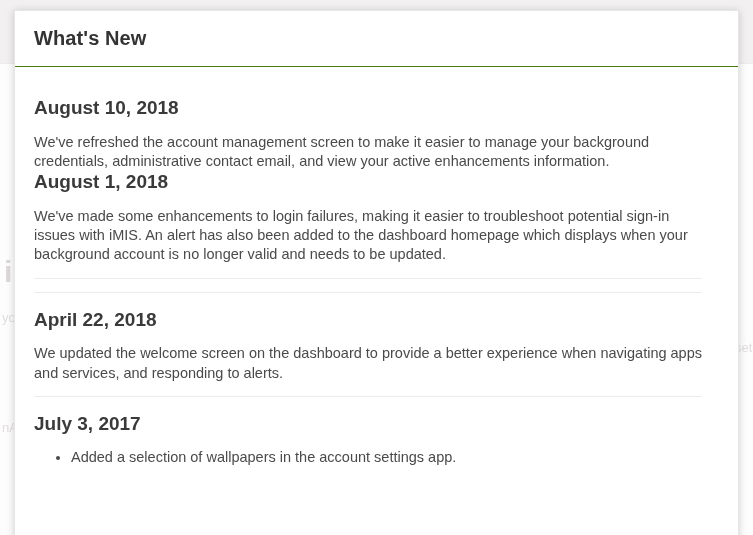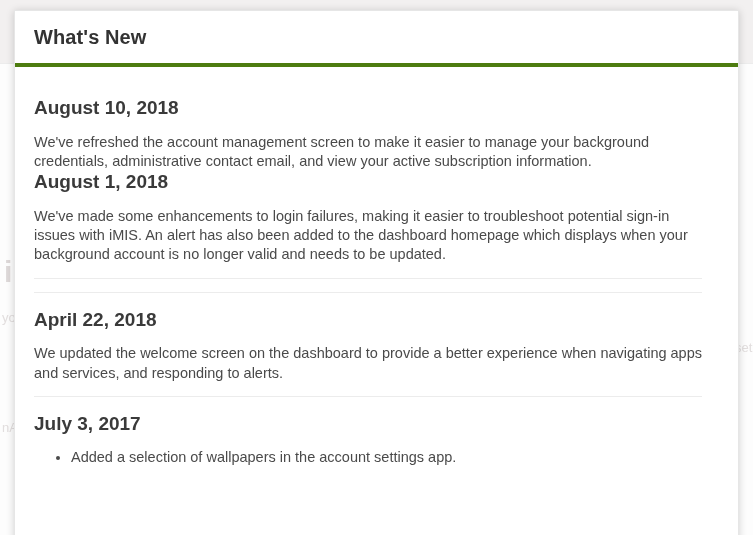--- a/index.html
+++ b/index.html
@@ -84,21 +84,21 @@
     box-sizing: border-box;
     overflow: hidden;
   }
 
   .modal-header {
     height: 56px;
     box-sizing: border-box;
     padding: 0 0 0 19px;
     display: flex;
     align-items: center;
-    border-bottom: 4px solid #4d7c0f;
+    border-bottom: 1px solid #4d7c0f;
     background: #ffffff;
   }
   .modal-title {
     font-size: 20px;
     font-weight: bold;
     color: #333333;
     letter-spacing: 0.1px;
   }
 
   .modal-body {
@@ -160,21 +160,21 @@
   <div class="modal">
 
     <div class="modal-header">
       <div class="modal-title">What's New</div>
     </div>
 
     <div class="modal-body">
 
       <div class="entry">
         <h2 class="entry-date first">August 10, 2018</h2>
-        <p class="entry-text">We've refreshed the account management screen to make it easier to manage your background credentials, administrative contact email, and view your active subscription information.</p>
+        <p class="entry-text">We've refreshed the account management screen to make it easier to manage your background credentials, administrative contact email, and view your active enhancements information.</p>
       </div>
 
       <div class="entry">
         <h2 class="entry-date" style="margin-top:-2px;">August 1, 2018</h2>
         <p class="entry-text">We've made some enhancements to login failures, making it easier to troubleshoot potential sign-in issues with iMIS. An alert has also been added to the dashboard homepage which displays when your background account is no longer valid and needs to be updated.</p>
         <hr class="entry-rule">
       </div>
 
       <div class="entry">
         <hr class="entry-rule">

